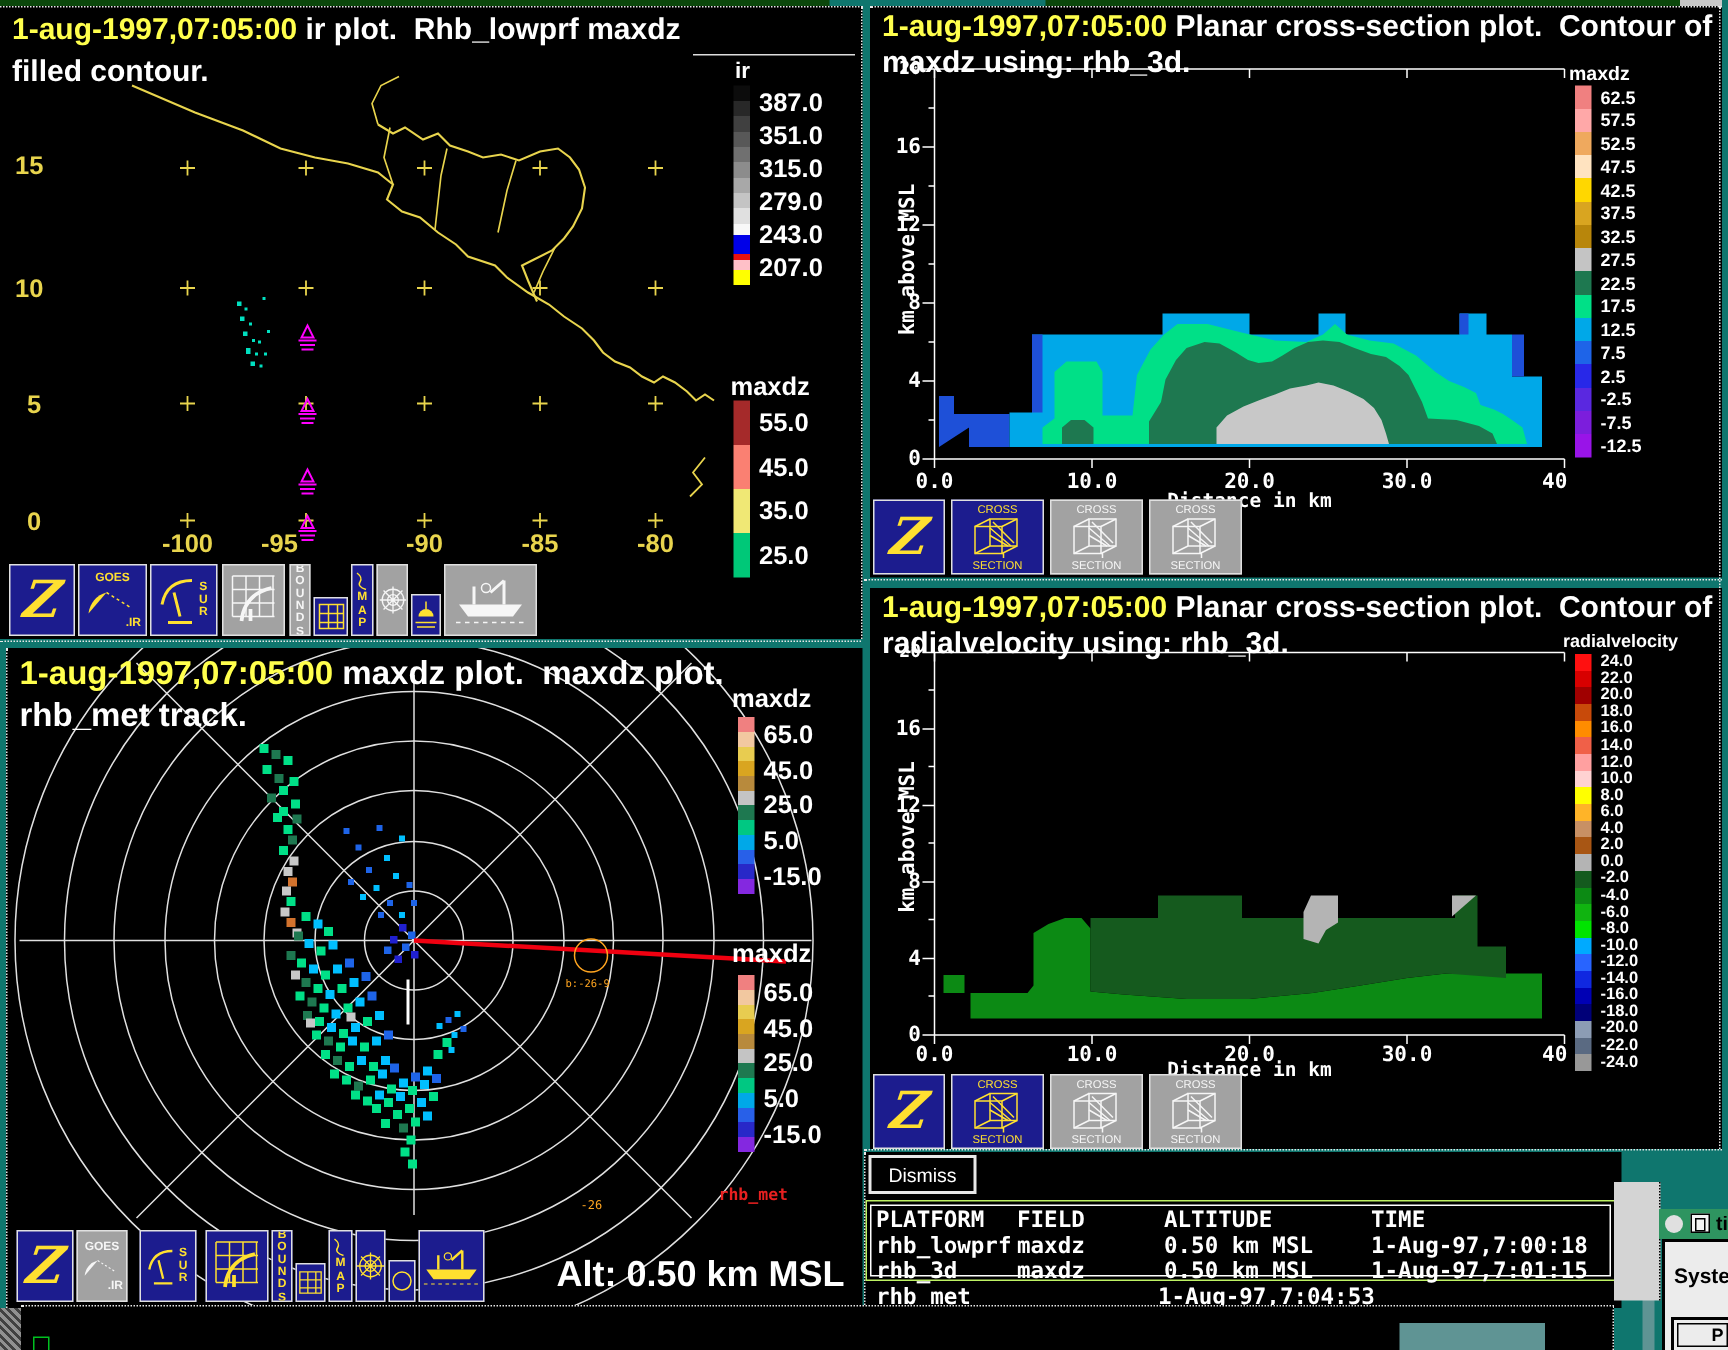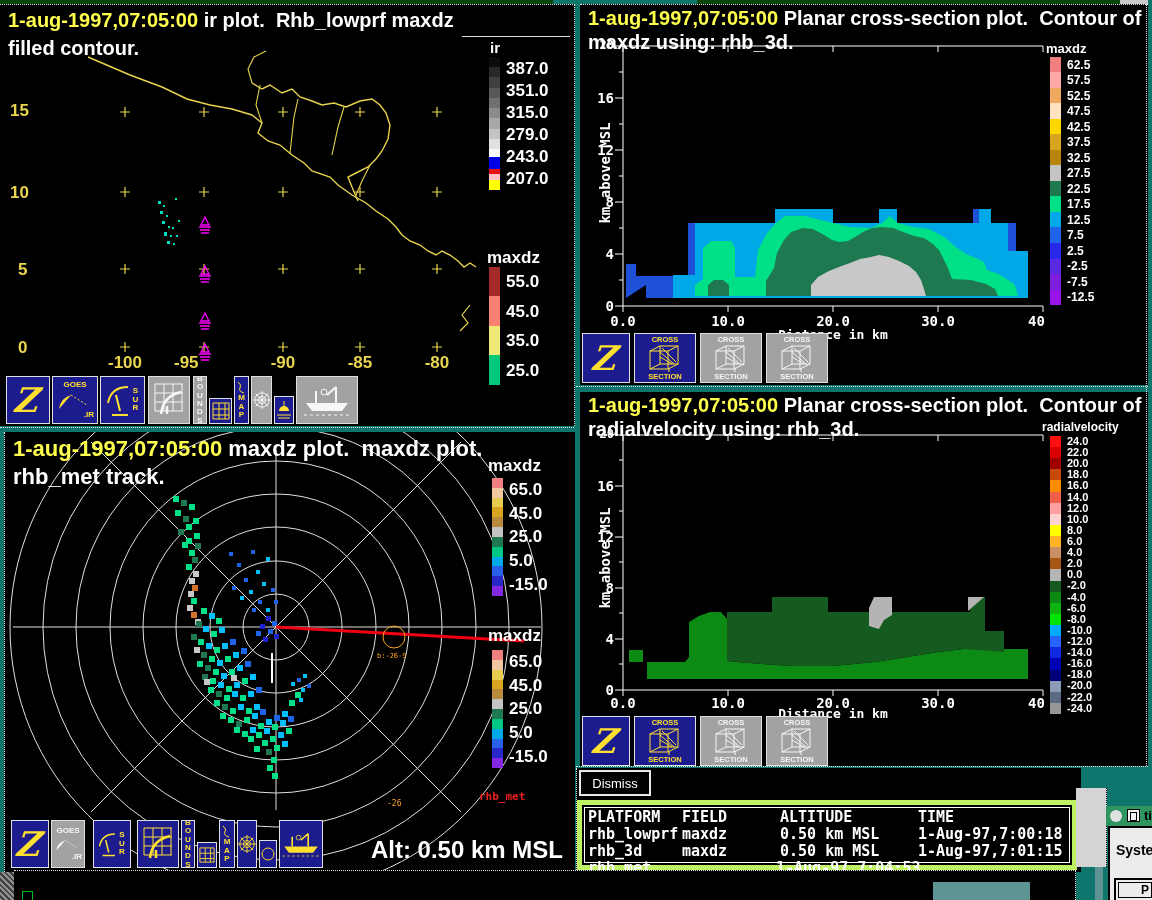--- a/index.html
+++ b/index.html
@@ -26,21 +26,21 @@
   .btn.active{background:#1C1C8E;color:#FFE030;}
   .btn.inactive{background:#A2A2A2;color:#F6F6F6;}
   .btn svg{display:block;}
   .btn .stk{stroke:currentColor;fill:none;}
   .btn .fil{fill:currentColor;stroke:none;}
   .btn-label{font-weight:bold;font-size:8px;line-height:1;color:currentColor;}
   .vtext{font-weight:bold;font-size:8px;line-height:1.05;width:8px;word-break:break-all;
          text-align:center;color:currentColor;}
   .zglyph{font-family:"DejaVu Serif",serif;font-style:italic;font-weight:bold;font-size:34px;
           color:currentColor;transform:skewX(-8deg);}
-  .xs-btn-label{font-weight:bold;font-size:7.5px;line-height:1;color:currentColor;text-align:center;}
+  .xs-btn-label{font-weight:normal;font-size:7.5px;line-height:1;color:currentColor;text-align:center;}
   .mono{font-family:"DejaVu Sans Mono",monospace;}
   .infocell{position:absolute;color:#FFF;font-weight:bold;font-size:15px;white-space:pre;
             font-family:"DejaVu Sans Mono",monospace;}
 </style>
 </head>
 <body>
 
 <div id="screen">
 
   <div style="position:absolute;left:0;top:0;width:553px;height:4px;background:#0B470B;"></div>
@@ -617,21 +617,21 @@
           <circle class="stk" cx="22" cy="9" r="3"></circle>
           <path class="stk" stroke-dasharray="3,3" d="M2,32 h46"></path>
         </svg>
     </div>
   </div>
 
   <div style="position:absolute;left:576px;top:768px;width:504px;height:104px;background:#000;border-left:1px dotted #E8E8E8;">
     <div style="position:absolute;left:2px;top:2px;width:72px;height:26px;border:2px solid #E8E8E8;box-sizing:border-box;color:#FFF;font-size:13px;display:flex;align-items:center;justify-content:center;">
         <span>Dismiss</span>
       </div>
-    <div style="position:absolute;left:0;top:32px;width:500px;height:70px;border:5px solid #bef264;box-sizing:border-box;">
+    <div style="position:absolute;left:0;top:32px;width:500px;height:54px;border:1px solid #bef264;box-sizing:border-box;">
       <div style="position:absolute;left:2px;top:2px;right:2px;bottom:2px;border:1px solid #FFF;"></div>
       <div class="infocell" style="left:6px;top:3px;">PLATFORM</div>
       <div class="infocell" style="left:100px;top:3px;">FIELD</div>
       <div class="infocell" style="left:198px;top:3px;">ALTITUDE</div>
       <div class="infocell" style="left:336px;top:3px;">TIME</div>
       <div class="infocell" style="left:6px;top:20px;">rhb_lowprf</div>
       <div class="infocell" style="left:100px;top:20px;">maxdz</div>
       <div class="infocell" style="left:198px;top:20px;">0.50 km MSL</div>
       <div class="infocell" style="left:336px;top:20px;">1-Aug-97,7:00:18</div>
       <div class="infocell" style="left:6px;top:37px;">rhb_3d</div>

